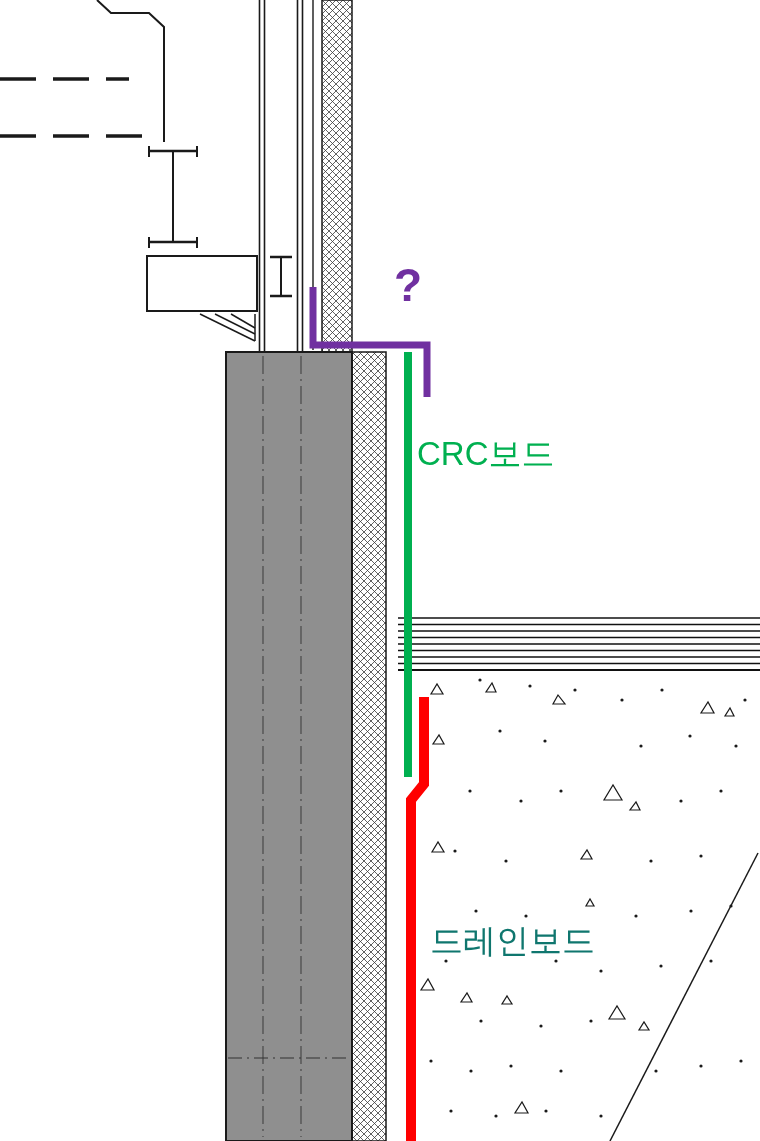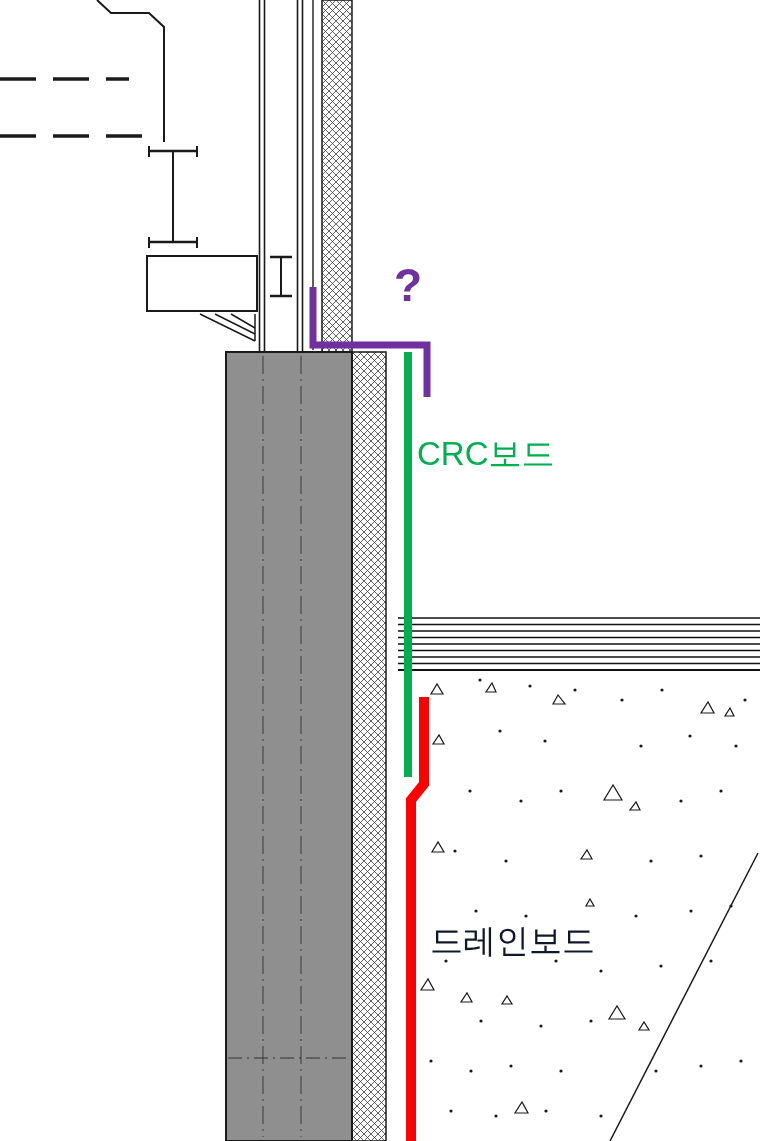--- a/index.html
+++ b/index.html
@@ -20,21 +20,21 @@
   .lbl-question{
     left:394px;top:262px;
     font-size:46px;font-weight:bold;color:#7030A0;
   }
   .lbl-crc{
     left:417px;top:437px;
     font-size:33px;color:#00B050;
   }
   .lbl-drain{
     left:430px;top:924px;
-    font-size:33px;color:#0f172a;text-align:center;
+    font-size:33px;color:#0f766e;text-align:center;
   }
 </style>
 </head>
 <body>
 
 <div class="stage">
 
   <svg width="760" height="1141" viewBox="0 0 760 1141">
     <defs>
       <pattern id="insul" width="7" height="7" patternUnits="userSpaceOnUse">

